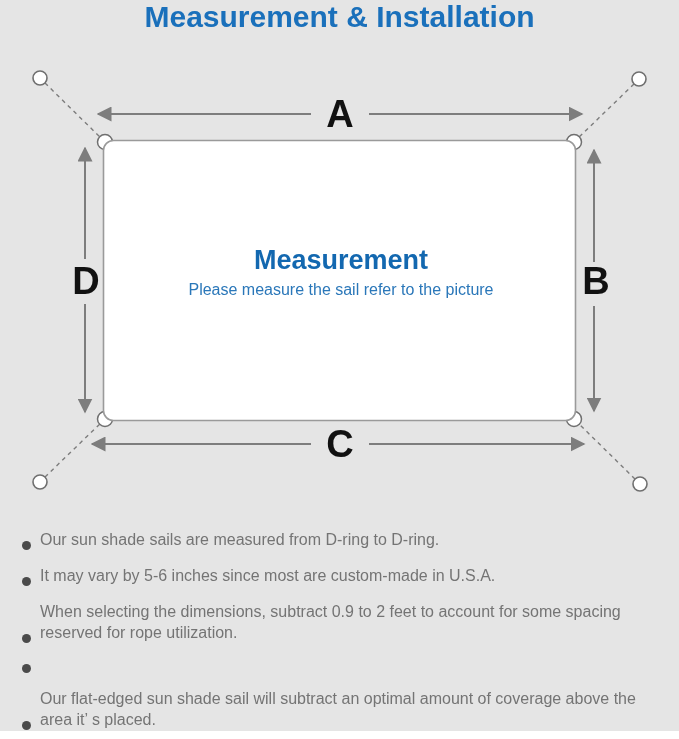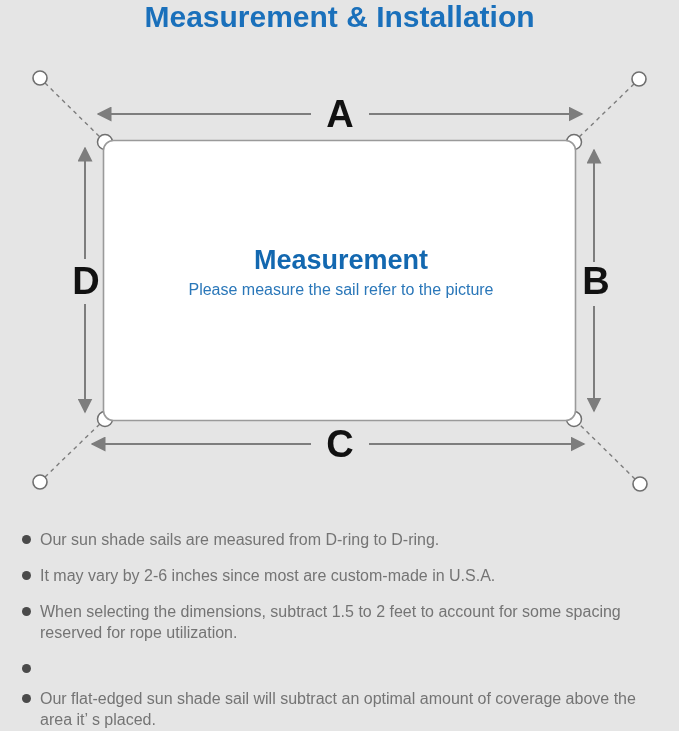--- a/index.html
+++ b/index.html
@@ -35,21 +35,21 @@
     height: 520px;
   }
   .notes {
     position: absolute;
     left: 20px;
     top: 529px;
     width: 645px;
   }
   .note-item {
     display: flex;
-    align-items: flex-start;
+    align-items: flex-end;
     margin-bottom: 15px;
     color: #747474;
     font-size: 16px;
     line-height: 21px;
   }
   .note-item:last-child { margin-bottom: 0; }
   .note-dot {
     flex: 0 0 auto;
     width: 9px;
     height: 9px;
@@ -127,25 +127,25 @@
     <text class="center-subtitle" x="341" y="295" text-anchor="middle">Please measure the sail refer to the picture</text>
   </svg>
 
   <div class="notes">
     <div class="note-item">
       <span class="note-dot"></span>
       <span class="note-text">Our sun shade sails are measured from D-ring to D-ring.</span>
     </div>
     <div class="note-item">
       <span class="note-dot"></span>
-      <span class="note-text">It may vary by 2-6 inches since most are custom-made in U.S.A.</span>
+      <span class="note-text">It may vary by 5-6 inches since most are custom-made in U.S.A.</span>
     </div>
     <div class="note-item">
       <span class="note-dot"></span>
-      <span class="note-text">When selecting the dimensions, subtract 1.5 to 2 feet to account for some spacing reserved for rope utilization.</span>
+      <span class="note-text">When selecting the dimensions, subtract 0.9 to 2 feet to account for some spacing reserved for rope utilization.</span>
     </div>
     <div class="note-item">
       <span class="note-dot"></span>
     </div>
     <div class="note-item">
       <span class="note-dot"></span>
       <span class="note-text">Our flat-edged sun shade sail will subtract an optimal amount of coverage above the area it’ s placed.</span>
     </div>
   </div>
 

